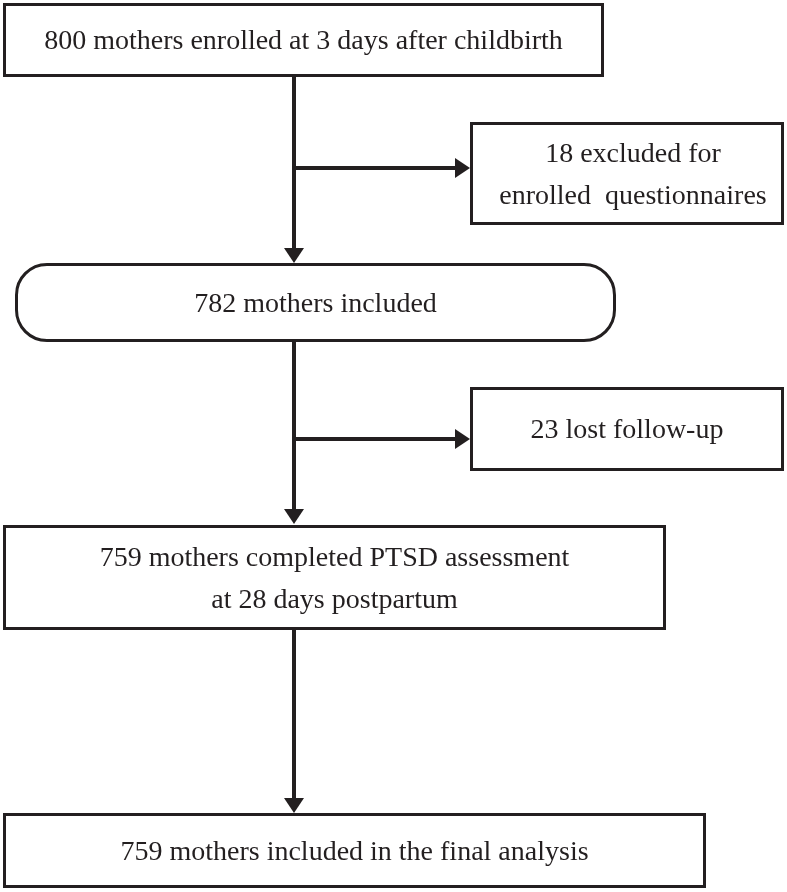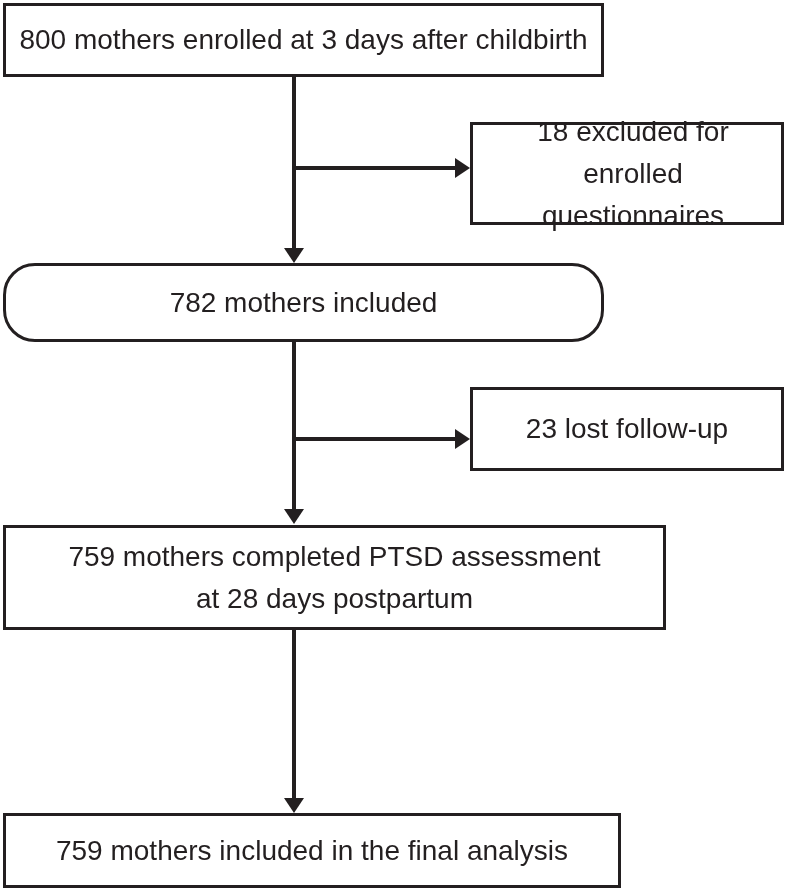--- a/index.html
+++ b/index.html
@@ -5,44 +5,44 @@
   html, body {
     margin: 0;
     padding: 0;
     background: #ffffff;
   }
   .canvas {
     position: relative;
     width: 787px;
     height: 892px;
     background: var(--bg, #ffffff);
-    font-family: Liberation Sans, sans-serif;
+    font-family: Liberation Serif, serif;
     color: var(--text, #231f20);
     overflow: hidden;
   }
   .node {
     position: absolute;
     box-sizing: border-box;
     border: 3px solid var(--line, #231f20);
     background: var(--bg, #ffffff);
     display: flex;
     flex-direction: column;
     align-items: center;
     justify-content: center;
     text-align: center;
     font-size: 28px;
     line-height: 1.5;
   }
   .node .line { white-space: pre-wrap; }
 
   
   .box-enrolled  { left: 3px;  top: 3px;   width: 601px; height: 74px;  }
-  .box-included  { left: 3px;  top: 263px; width: 601px; height: 79px; border-radius: 32px;  }
+  .box-included  { left: 15px;  top: 263px; width: 601px; height: 79px; border-radius: 32px;  }
   .box-ptsd      { left: 3px;  top: 525px; width: 663px; height: 105px; }
-  .box-final     { left: 3px;  top: 813px; width: 618px; height: 75px;  }
+  .box-final     { left: 3px;  top: 813px; width: 703px; height: 75px;  }
   
   .box-excluded  { left: 470px; top: 122px; width: 314px; height: 103px; padding-left: 12px; }
   .box-lost      { left: 470px; top: 387px; width: 314px; height: 84px; }
 
   
   .vline, .hline {
     position: absolute;
     background: var(--line, #231f20);
   }
   .vline { width: 4px; }

